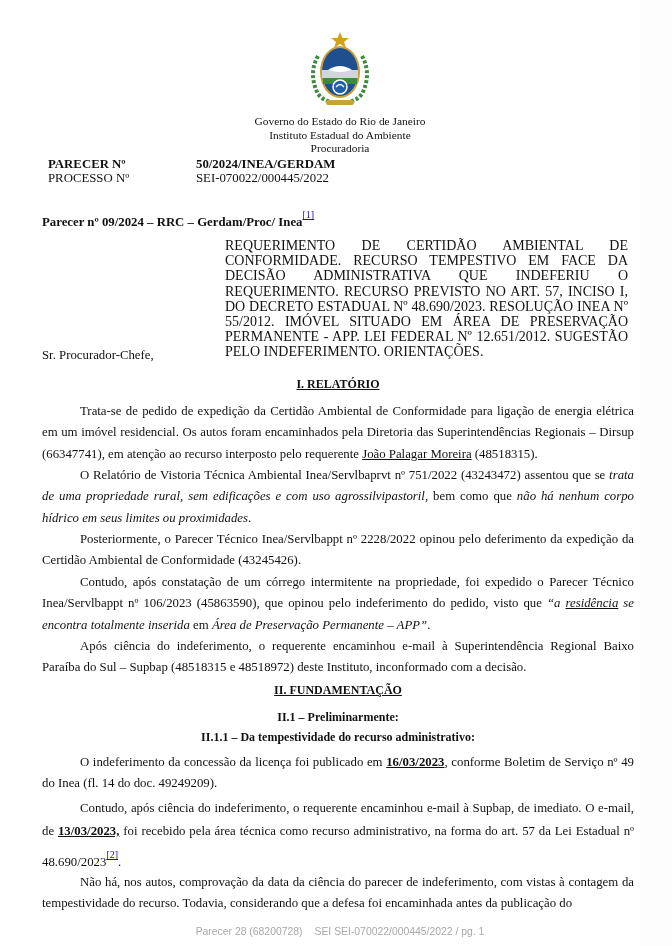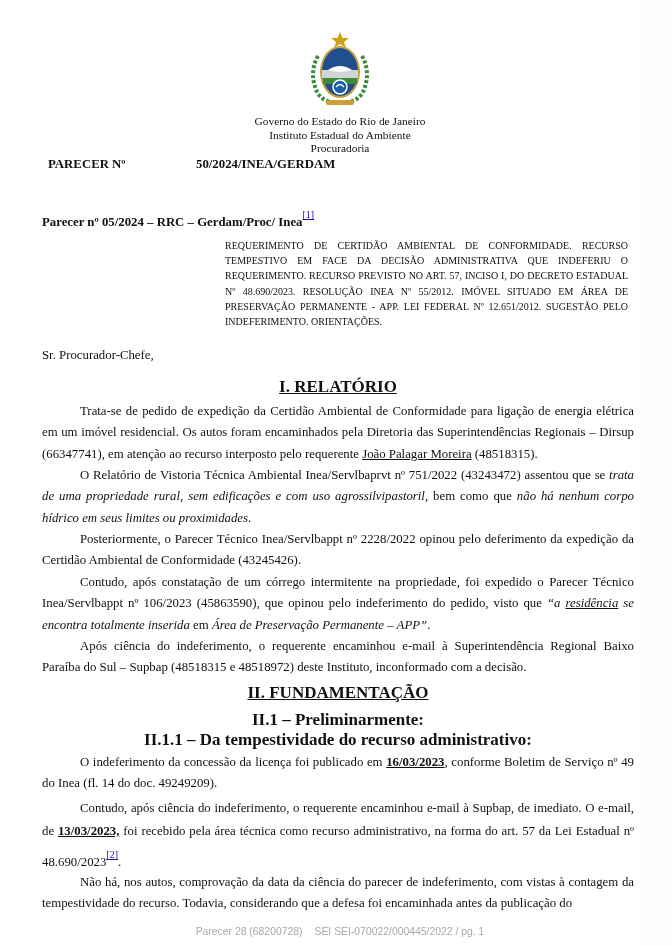--- a/index.html
+++ b/index.html
@@ -16,24 +16,24 @@
   .crest { position: absolute; left: 304px; top: 30px; width: 72px; height: 80px; }
   .header-lines { position: absolute; left: 0; width: 680px; top: 115px; text-align: center; font-size: 11.4px; line-height: 13.5px; }
   .meta { position: absolute; left: 48px; top: 157px; font-size: 12.8px; line-height: 14px; }
   .meta .row { display: flex; gap: 20px; }
   .meta .k { width: 128px; }
   .bold { font-weight: bold; }
   .parecer-title { position: absolute; left: 42px; top: 209px; font-weight: bold; font-size: 12.8px; }
   .fn { color: #1a0dab; text-decoration: underline; font-size: 10px; vertical-align: 8px; font-weight: normal; }
   .ementa {
     position: absolute; left: 225px; top: 238px; width: 403px;
-    font-size: 10px; line-height: 15.2px; text-align: justify; text-align-last: left;
+    font-size: 14px; line-height: 15.2px; text-align: justify; text-align-last: left;
   }
   .salute { position: absolute; left: 42px; top: 348px; font-size: 12.8px; }
-  .h-center { position: absolute; left: 42px; width: 592px; text-align: center; font-weight: bold; font-size: 17px; }
+  .h-center { position: absolute; left: 42px; width: 592px; text-align: center; font-weight: bold; font-size: 12px; }
   .u { text-decoration: underline; }
   .para {
     position: absolute; left: 42px; width: 592px;
     font-size: 12.8px; line-height: 21.4px; text-align: justify; text-indent: 38px;
   }
   .para i { font-style: italic; }
   .footer {
     position: absolute; top: 926px; left: 0; width: 680px; text-align: center;
     font-family: "Liberation Sans", sans-serif; font-size: 10.4px; color: #a8a8a8;
   }
@@ -62,24 +62,28 @@
     <div>Governo do Estado do Rio de Janeiro</div>
     <div>Instituto Estadual do Ambiente</div>
     <div>Procuradoria</div>
   </div>
 
   <div class="meta">
     <div class="row">
       <span class="k bold">PARECER Nº</span>
       <span class="bold">50/2024/INEA/GERDAM</span>
     </div>
+    <div class="row">
+      <span class="k">PROCESSO Nº</span>
+      <span>SEI-070022/000445/2022</span>
+    </div>
   </div>
 
   <div class="parecer-title">
-    <span>Parecer nº 05/2024 – RRC – Gerdam/Proc/ Inea</span><a class="fn">[1]</a>
+    <span>Parecer nº 09/2024 – RRC – Gerdam/Proc/ Inea</span><a class="fn">[1]</a>
   </div>
 
   <div class="ementa">REQUERIMENTO DE CERTIDÃO AMBIENTAL DE CONFORMIDADE. RECURSO TEMPESTIVO EM FACE DA DECISÃO ADMINISTRATIVA QUE INDEFERIU O REQUERIMENTO. RECURSO PREVISTO NO ART. 57, INCISO I, DO DECRETO ESTADUAL Nº 48.690/2023. RESOLUÇÃO INEA Nº 55/2012. IMÓVEL SITUADO EM ÁREA DE PRESERVAÇÃO PERMANENTE - APP. LEI FEDERAL Nº 12.651/2012. SUGESTÃO PELO INDEFERIMENTO. ORIENTAÇÕES.</div>
 
   <div class="salute">Sr. Procurador-Chefe,</div>
 
   <div class="h-center u" style="top:377px;">I. RELATÓRIO</div>
 
   <div class="para" style="top:401px;">
     <span>Trata-se de pedido de expedição da Certidão Ambiental de Conformidade para ligação de energia elétrica em um imóvel residencial. Os autos foram encaminhados pela Diretoria das Superintendências Regionais – Dirsup (66347741), em atenção ao recurso interposto pelo requerente </span><span class="u">João Palagar Moreira</span><span> (48518315).</span>

